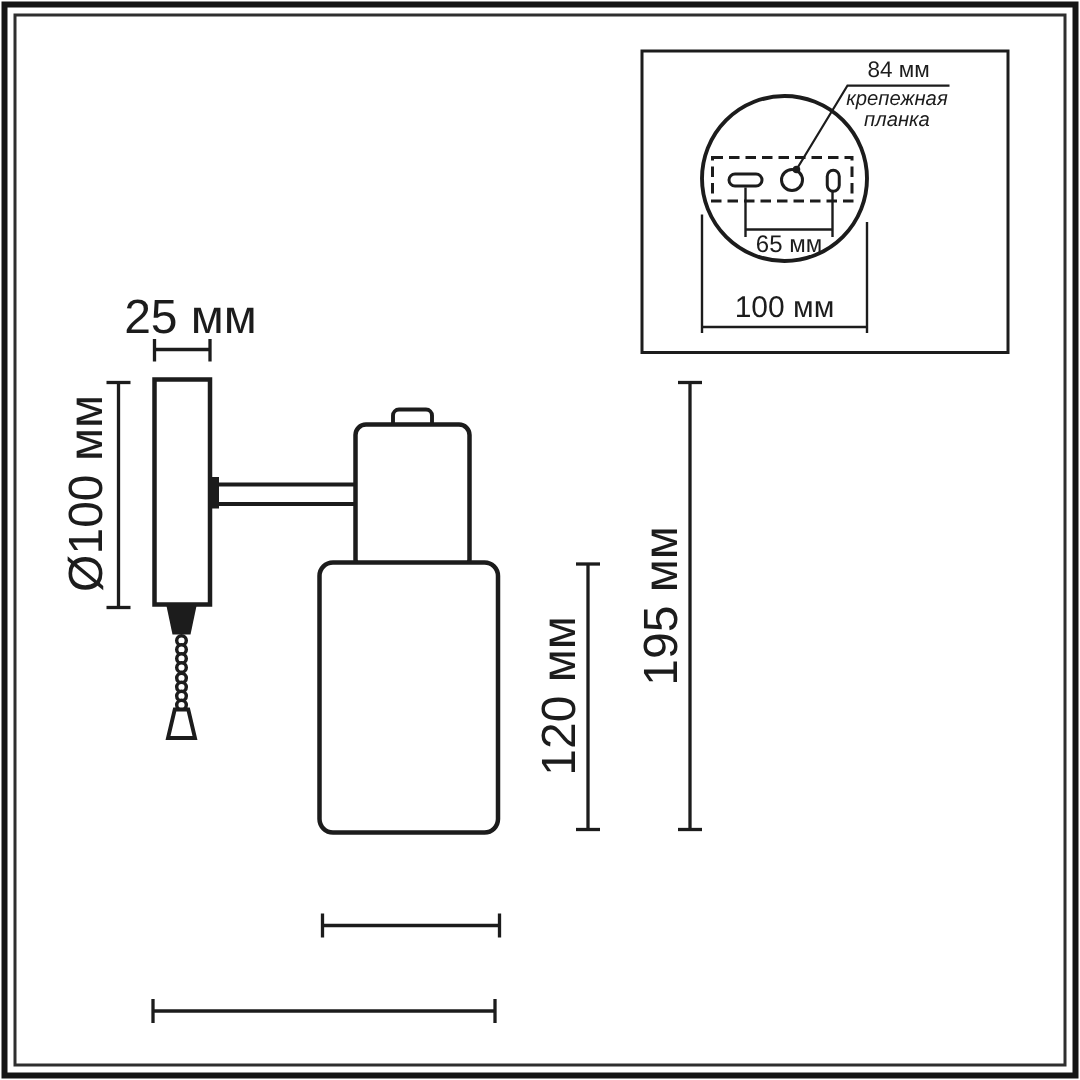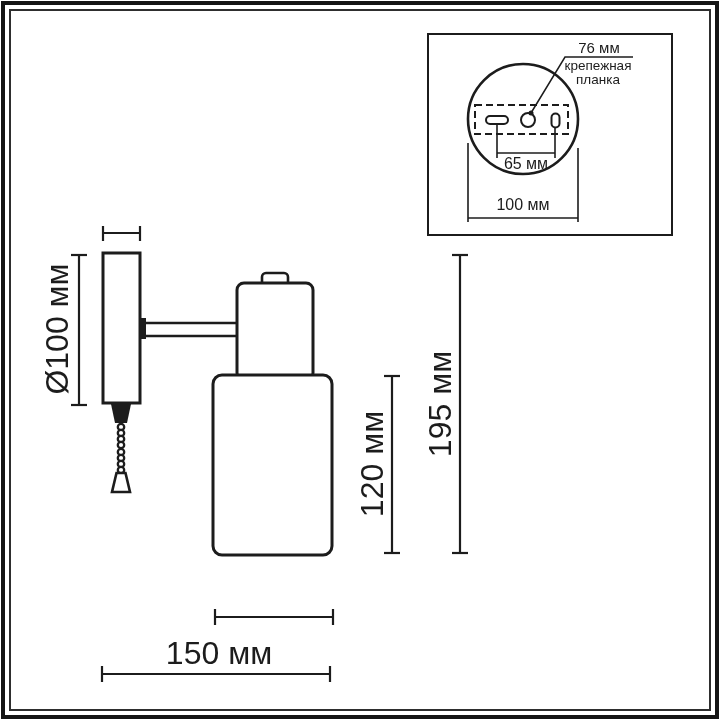--- a/index.html
+++ b/index.html
@@ -11,22 +11,22 @@
   .frame-inner { position:absolute; left:9px; top:9px; right:9px; bottom:9px; border:2px solid #2e2e2e; pointer-events:none; }
   svg.linework { position:absolute; left:0; top:0; }
   .lbl {
     position:absolute; white-space:nowrap; color:#1c1c1c;
     transform:translate(-50%,-50%); line-height:1;
   }
   .lbl.rot { transform:translate(-50%,-50%) rotate(-90deg); }
   .dim-main { font-size:32px; }
   .dim-inset-sm { font-size:15px; }
   .dim-inset-65 { font-size:16px;margin-top:20px; }
-  .dim-inset-100 { font-size:16px; }
-  .note-inset { font-size:13.5px; text-align:center; line-height:1.05; }
+  .dim-inset-100 { font-size:20px; }
+  .note-inset { font-size:13.5px; text-align:center; line-height:1.05;font-style:italic; }
 </style>
 </head>
 <body>
 
 <div class="canvas">
 
   <svg class="linework" width="720" height="720" viewBox="0 0 720 720" fill="none" stroke="#1c1c1c" stroke-linecap="butt">
 
     <g>
       <rect x="139" y="318" width="7" height="21" fill="#1c1c1c" stroke="none"></rect>
@@ -105,31 +105,31 @@
         <line x1="497" y1="153" x2="555" y2="153"></line>
       </g>
       <g stroke-width="1.6">
         <line x1="468" y1="143" x2="468" y2="222"></line>
         <line x1="578" y1="148" x2="578" y2="222"></line>
         <line x1="468" y1="218" x2="578" y2="218"></line>
       </g>
     </g>
   </svg>
 
+  <div class="lbl dim-main" style="left:127px; top:211px;">25 мм</div>
 
   <div class="lbl rot dim-main" style="left:57px; top:329px;">Ø100 мм</div>
 
   <div class="lbl rot dim-main" style="left:372px; top:464px;">120 мм</div>
 
   <div class="lbl rot dim-main" style="left:440px; top:404px;">195 мм</div>
 
 
-  <div class="lbl dim-main" style="left:219px; top:653px;">150 мм</div>
 
-  <div class="lbl dim-inset-sm" style="left:599px; top:47px;">76 мм</div>
+  <div class="lbl dim-inset-sm" style="left:599px; top:47px;">84 мм</div>
 
   <div class="lbl note-inset" style="left:598px; top:73px;">
     <div>крепежная</div>
     <div>планка</div>
   </div>
 
   <div class="lbl dim-inset-65" style="left:526px; top:144px;">65 мм</div>
 
   <div class="lbl dim-inset-100" style="left:523px; top:205px;">100 мм</div>
 

